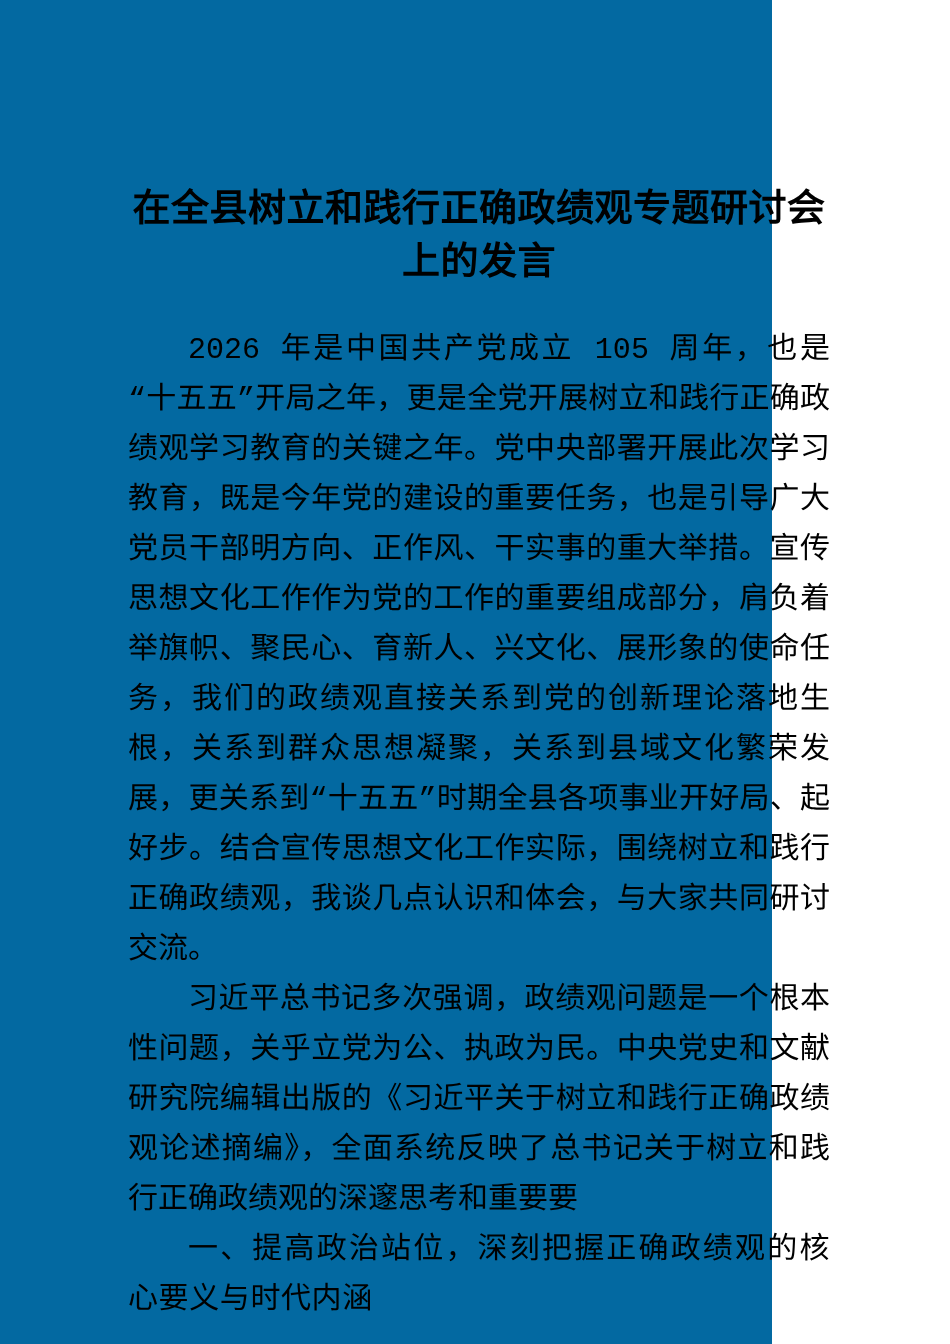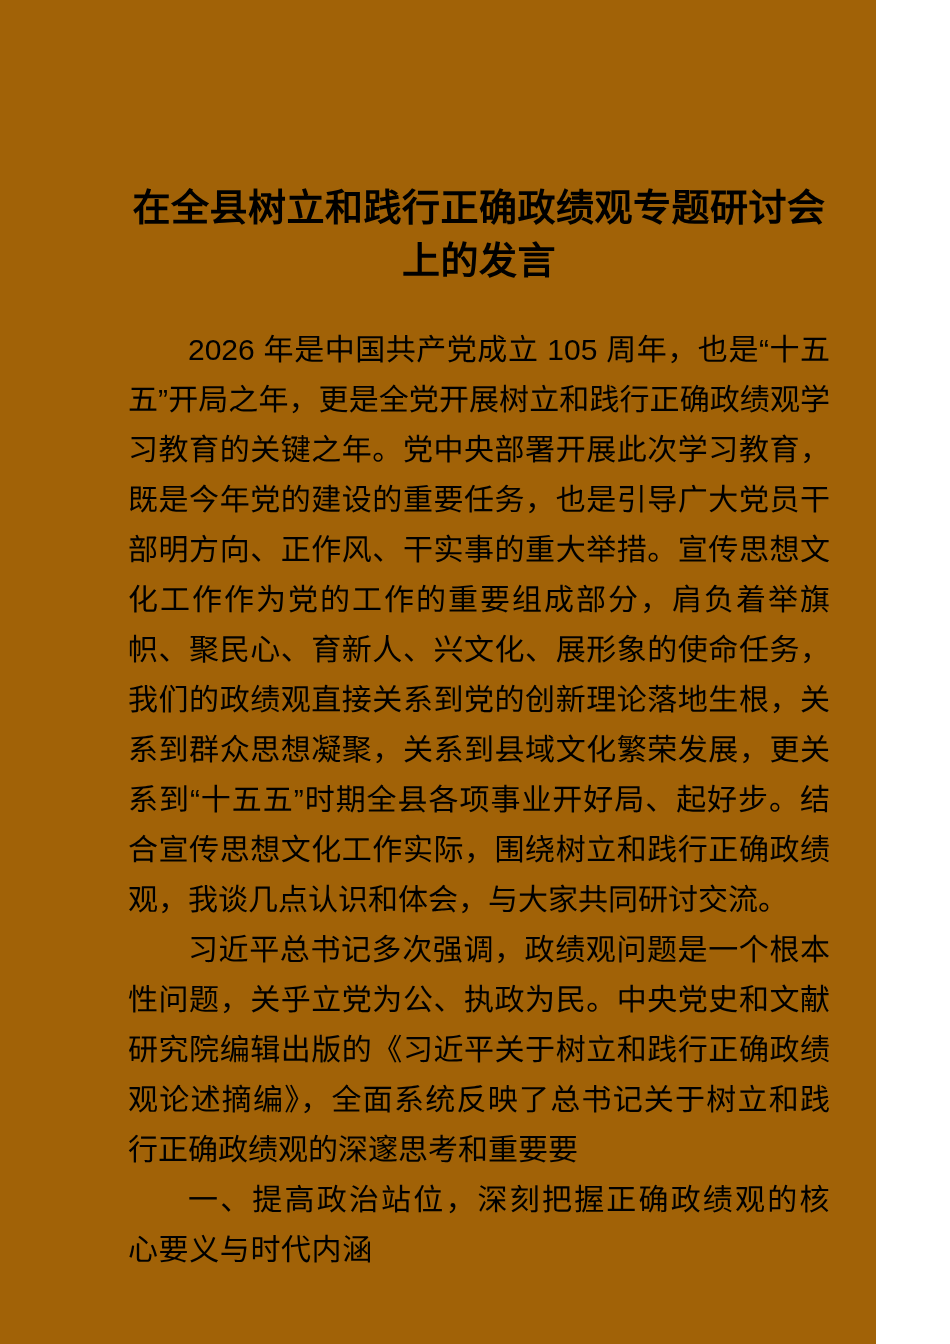--- a/index.html
+++ b/index.html
@@ -12,23 +12,23 @@
     width: 950px;
     height: 1344px;
     overflow: hidden;
     font-family: "DejaVu Sans", "Liberation Sans", sans-serif;
     color: #000000;
     -webkit-font-smoothing: antialiased;
   }
 
   .page {
     position: relative;
-    width: 876px;
+    width: 772px;
     height: 1344px;
-    background: #a16207;
+    background: #0369a1;
     box-sizing: border-box;
   }
 
   .page-inner {
     position: absolute;
     left: 128px;
     top: 0;
     width: 702px;
   }
 
@@ -52,21 +52,21 @@
   p.para {
     margin: 0;
     font-size: 30px;
     line-height: 50px;
     text-align: justify;
     text-align-last: left;
     text-justify: inter-character;
     text-indent: 60px;
     letter-spacing: 0px;
     word-break: break-all;
-    font-family: Liberation Sans, sans-serif;
+    font-family: Liberation Mono, monospace;
   }
 
   p.para.heading {
     font-weight: 400;
     letter-spacing: 0.6px;
   }
 
   .scroll-spacer {
     height: 164px;
   }

